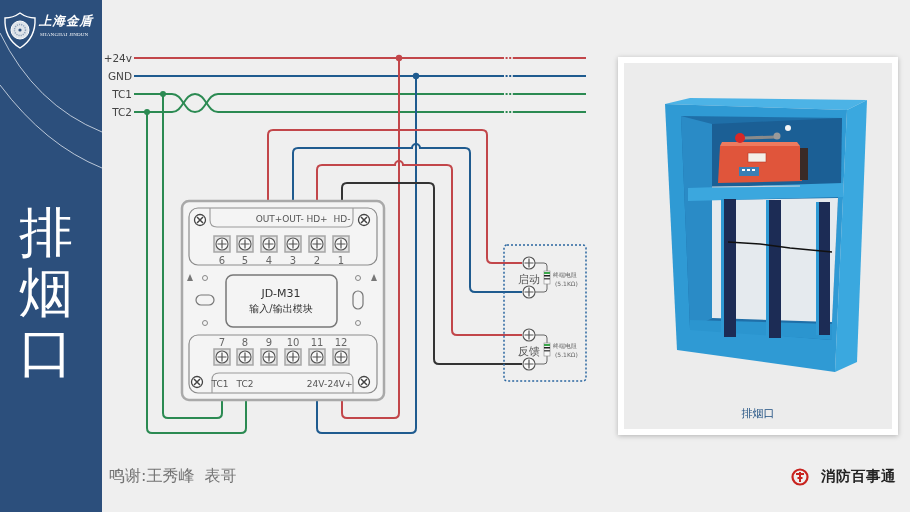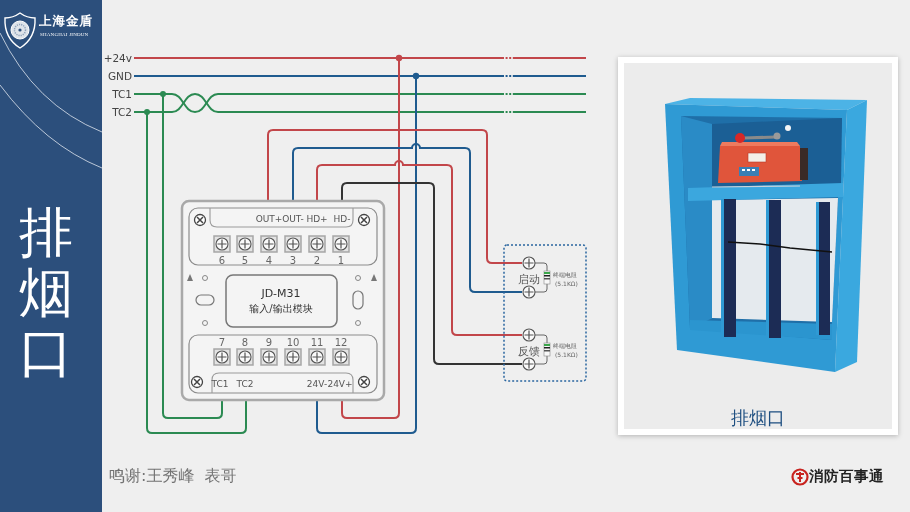--- a/index.html
+++ b/index.html
@@ -4,44 +4,44 @@
 <style>
   html, body { margin:0; padding:0; }
   body {
     width:910px; height:512px; position:relative; overflow:hidden;
     background:#efefef;
     font-family:"DejaVu Sans","Liberation Sans",sans-serif;
   }
   .sidebar { position:absolute; left:0; top:0; width:102px; height:512px; background:#2c4f7c; }
   .sidebar svg { position:absolute; left:0; top:0; }
   .brand-cn { position:absolute; left:39px; top:13px; font-family:"DejaVu Serif","Liberation Serif",serif;
-    font-weight:bold; font-size:12.5px; color:#fff; letter-spacing:1px; white-space:nowrap; }
+    font-style:italic; font-weight:bold; font-size:12.5px; color:#fff; letter-spacing:1px; white-space:nowrap; }
   .brand-en { position:absolute; left:40px; top:32px; font-family:"Liberation Serif","DejaVu Serif",serif;
     font-size:5px; color:#fff; letter-spacing:0.2px; white-space:nowrap; }
   .title-col { position:absolute; left:0; top:203px; width:92px; text-align:center; }
   .title-char { display:block; font-size:54px; line-height:60px; color:#fff; }
 
   .diagram { position:absolute; left:0; top:0; }
   .bus-label { font-size:10.5px; fill:#444; }
   .mod-label { font-size:9px; fill:#555; }
   .mod-num { font-size:10px; fill:#666; }
   .mod-model { font-size:11px; fill:#333; }
   .mod-name { font-size:10px; fill:#333; }
   .fd-label { font-size:11px; fill:#555; }
   .res-label { font-size:6px; fill:#666; }
 
   .card { position:absolute; left:618px; top:57px; width:280px; height:378px; background:#fff;
     box-shadow:0 1px 5px rgba(0,0,0,0.25); }
   .card-inner { position:absolute; left:6px; top:6px; right:6px; bottom:6px; background:#ececec; }
-  .card-caption { position:absolute; left:0; right:0; top:343px; text-align:center; font-size:18px; color:#1d4e80; }
+  .card-caption { position:absolute; left:0; right:0; top:343px; text-align:center; font-size:11px; color:#1d4e80; }
   .damper { position:absolute; left:0; top:0; pointer-events:none; }
 
   .credits { position:absolute; left:109px; top:466px; font-size:16px; color:#737373; white-space:pre; }
   .footer-logo { position:absolute; left:791px; top:467px; display:flex; align-items:center; }
-  .footer-logo-text { font-size:14.5px; font-weight:bold; color:#222; margin-left:0; letter-spacing:0.5px; }
+  .footer-logo-text { font-size:14.5px; font-weight:bold; color:#222; margin-left:12px; letter-spacing:0.5px; }
 </style>
 </head>
 <body>
 
 <div class="sidebar" style="background: rgb(44, 79, 124);">
   <svg width="102" height="512">
     <path d="M0 33 Q35 105 102 132" fill="none" stroke="#dfe6ef" stroke-width="0.8"></path>
     <path d="M0 85 Q45 145 102 168" fill="none" stroke="#dfe6ef" stroke-width="0.8"></path>
     <g>
       <path d="M20 13 Q27 18 35 18 Q36 38 20 48 Q4 38 5 18 Q13 18 20 13 Z" fill="none" stroke="#fff" stroke-width="1.4"></path>

